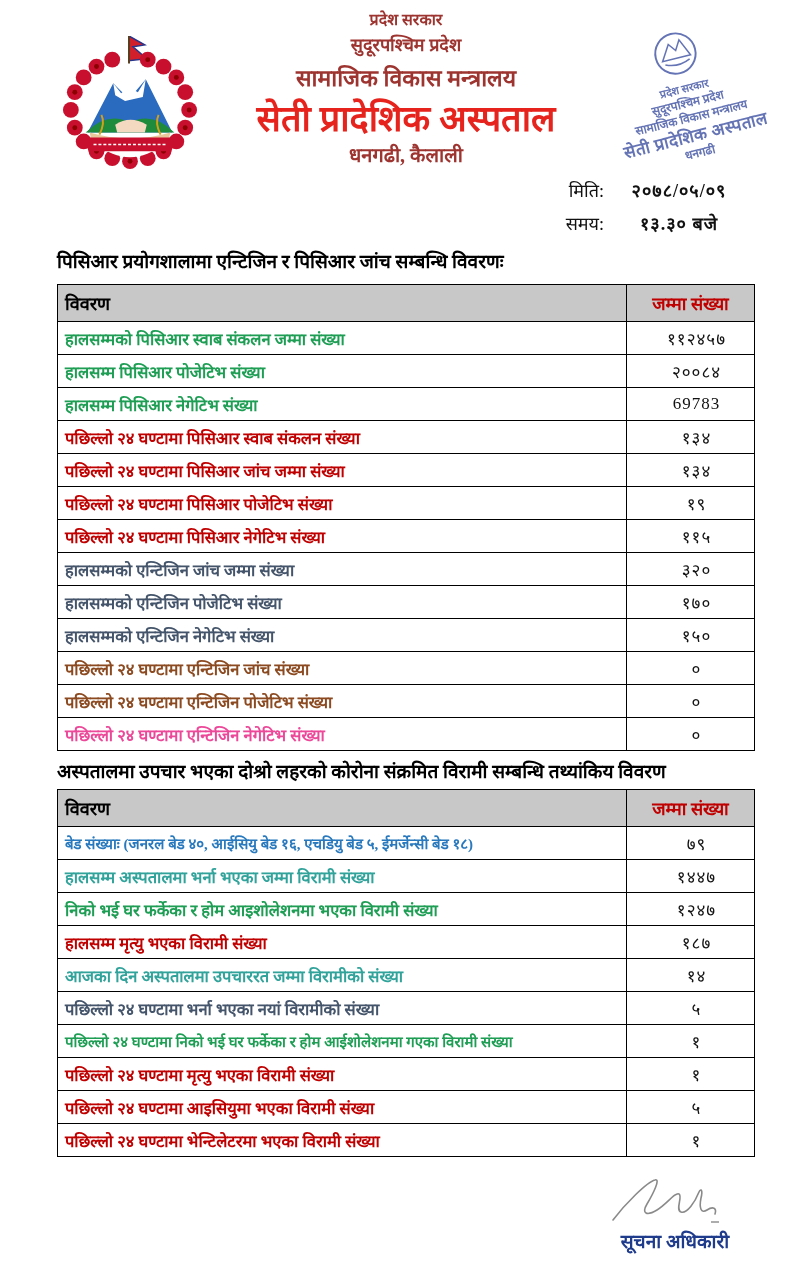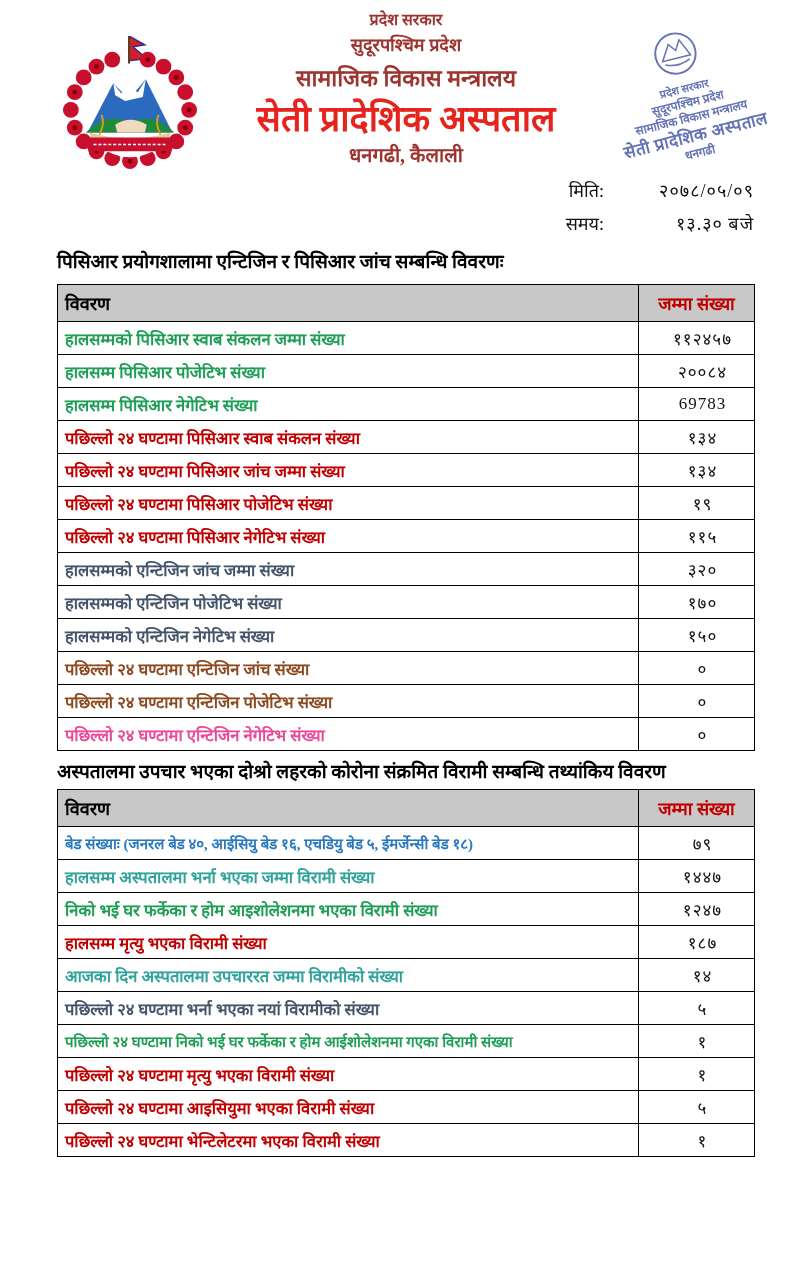--- a/index.html
+++ b/index.html
@@ -23,36 +23,36 @@
   .stamp-s1 { font-size:11px; }
   .stamp-s2 { font-size:12px; }
   .stamp-s3 { font-size:12px; }
   .stamp-s4 { font-size:17px; letter-spacing:.5px; }
   .stamp-s5 { font-size:12px; }
 
   .date-block { position:absolute; right:58px; top:178px; text-align:right;
                 font-size:18px; color:#111; }
   .date-row { margin-bottom:9px; }
   .date-row .lbl { display:inline-block; }
-  .date-row .val { display:inline-block; min-width:150px; text-align:right; letter-spacing:1px; }
+  .date-row .val { display:inline-block; min-width:150px; text-align:center; letter-spacing:1px;font-weight:bold; }
 
   
   .sec-title { position:absolute; left:57px; width:700px; font-size:19px; font-weight:bold;
                color:#000; }
   #sec1-title { top:248px; }
   #sec2-title { top:758px; }
 
   table.report { position:absolute; left:57px; width:698px; border-collapse:collapse;
                  table-layout:fixed; }
   #table1 { top:284px; }
   #table2 { top:789px; }
   table.report th, table.report td { border:1.6px solid #000; }
   table.report th { height:37px; background:#c8c8c8; font-size:18px; text-align:left;
                     padding-left:7px; font-weight:bold; color:#000; }
-  table.report th.num-col { width:116px; text-align:center; padding-left:0; color:#c00000; }
+  table.report th.num-col { width:128px; text-align:center; padding-left:0; color:#c00000; }
   table.report td { height:33px; font-size:16.5px; font-weight:bold; padding-left:7px;
                     overflow:hidden; white-space:nowrap; }
   table.report td.val { text-align:center; padding-left:12px; color:#111; font-weight:normal;
                         font-size:17px; letter-spacing:1px; }
 
   
   .sign-block { position:absolute; left:585px; top:1168px; width:180px; text-align:center; }
   .sign-svg { display:block; margin:0 auto; }
   .sign-title { font-size:19px; font-weight:bold; color:#1f3b8c; margin-top:-4px; }
 </style>
@@ -253,14 +253,21 @@
           <td style="color: rgb(192, 0, 0);">पछिल्लो २४ घण्टामा आइसियुमा भएका विरामी संख्या</td>
           <td class="val">५</td>
         </tr>
         <tr>
           <td style="color: rgb(192, 0, 0);">पछिल्लो २४ घण्टामा भेन्टिलेटरमा भएका विरामी संख्या</td>
           <td class="val">१</td>
         </tr>
       </tbody>
   </table>
 
+  <div class="sign-block">
+    <svg class="sign-svg" width="160" height="64" viewBox="0 0 160 64">
+      <path d="M18,52 C30,36 52,14 60,12 C66,10 58,26 52,36 C46,46 52,48 62,42 C72,36 80,24 84,26 C88,28 80,42 86,44 C92,46 100,34 104,24 C106,20 108,22 106,30 C104,40 106,46 112,42 C118,38 122,40 120,46" fill="none" stroke="#8a8a8a" stroke-width="1.6" stroke-linecap="round"></path>
+      <path d="M116,54 L124,54" fill="none" stroke="#8a8a8a" stroke-width="1.4"></path>
+    </svg>
+    <div class="sign-title">सूचना अधिकारी</div>
+  </div>
 
 </div>
 
 </body></html>

